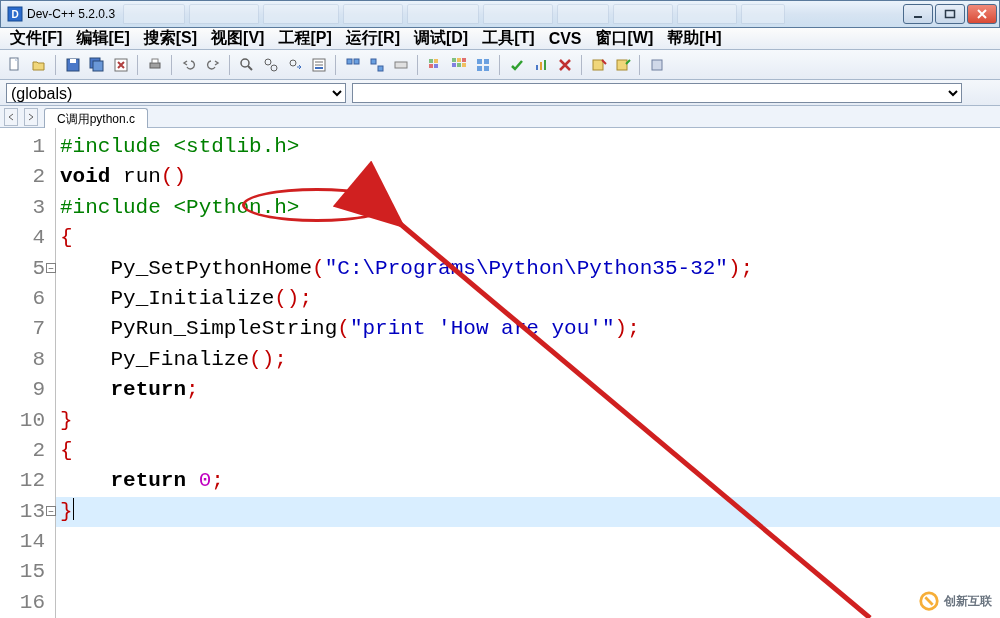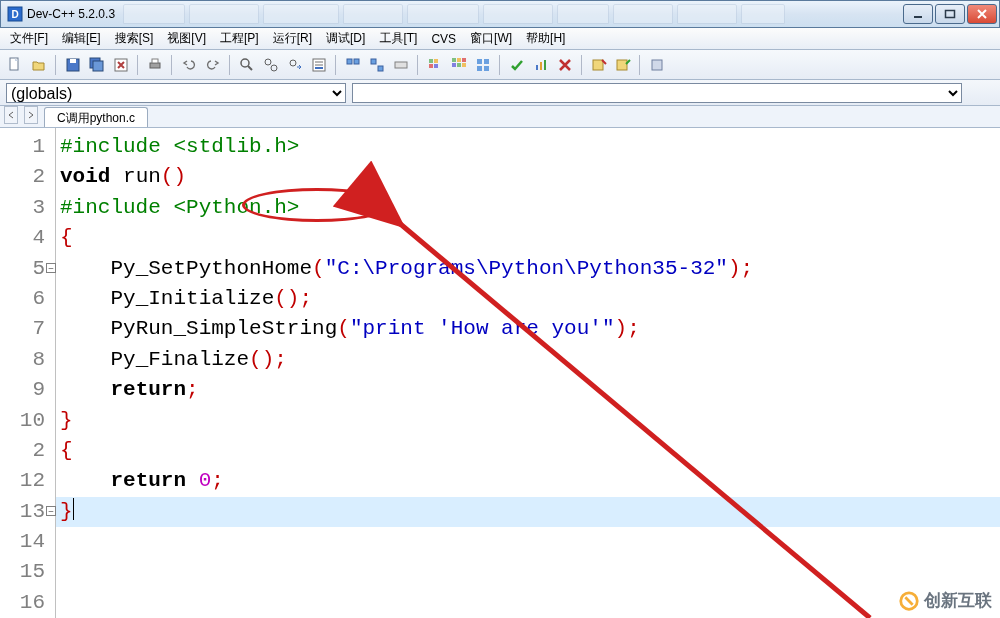--- a/index.html
+++ b/index.html
@@ -12,36 +12,36 @@
 .titlebar .title { flex: 0 0 auto; color: #000; font-size: 12px; padding-right: 8px; }
 .titlebar .ghost-tabs { flex: 1; display: flex; gap: 4px; height: 20px; opacity: .45; }
 .titlebar .ghost-tabs .gt { background: #eef4fa; border: 1px solid #b8c8dc; border-radius: 2px 2px 0 0; height: 20px; }
 .titlebar .win-controls { display: flex; gap: 2px; }
 .titlebar .win-btn { width: 30px; height: 20px; border: 1px solid #4a6a8c; border-radius: 3px; display: flex; align-items: center; justify-content: center; background: linear-gradient(to bottom, #e6eef8, #c8d8ea); }
 .titlebar .win-btn.close { background: linear-gradient(to bottom, #f08a7a, #d84a36); }
 .titlebar .win-btn svg { width: 12px; height: 10px; }
 
 
 .menubar { height: 22px; background: linear-gradient(to bottom, #fcfcfc, #e8eef6); border-bottom: 1px solid #a8b8cc; display: flex; align-items: center; padding: 0 4px; gap: 2px; }
-.menubar .menu-item { padding: 2px 6px; font-size: 12px; color: #000; }
+.menubar .menu-item { padding: 2px 6px; font-size: 16px; color: #000; font-weight: bold; }
 
 
 .toolbar { height: 30px; background: linear-gradient(to bottom, #f6f9fc, #e6ecf5); border-bottom: 1px solid #a8b8cc; display: flex; align-items: center; padding: 2px 4px; gap: 2px; }
 .toolbar .tb-btn { width: 22px; height: 22px; border: 1px solid transparent; display: flex; align-items: center; justify-content: center; }
 .toolbar .sep { width: 2px; height: 20px; border-left: 1px solid #b0b8c8; margin: 0 3px; }
 .toolbar svg { width: 16px; height: 16px; }
 
 
 .combo-row { height: 26px; background: linear-gradient(to bottom, #f4f7fb, #e6ecf5); border-bottom: 1px solid #a8b8cc; display: flex; align-items: center; padding: 2px 6px; gap: 6px; }
 .combo-row select { height: 20px; font-size: 16px; background: #fff; border: 1px solid #7a8aa0; }
 .combo-row .scope { width: 340px; }
 .combo-row .member { flex: 1; max-width: 610px; }
 
 
-.tabs-row { height: 22px; background: #eef3fa; border-bottom: 1px solid #a8b8cc; display: flex; align-items: flex-start; padding-left: 4px; gap: 4px; }
+.tabs-row { height: 22px; background: #eef3fa; border-bottom: 1px solid #a8b8cc; display: flex; align-items: center; padding-left: 4px; gap: 4px; }
 .tabs-row .nav-arrow { width: 14px; height: 18px; border: 1px solid #b0bccc; background: #f0f4fa; display: flex; align-items: center; justify-content: center; margin-right: 2px; }
 .tabs-row .tab { height: 20px; padding: 2px 12px 0 12px; background: #fff; border: 1px solid #9cacc0; border-bottom: none; border-radius: 3px 3px 0 0; font-size: 12px; position: relative; top: 1px; }
 
 
 .editor { background: #fff; height: 490px; display: flex; position: relative; }
 .gutter { width: 56px; background: #fff; border-right: 1px solid #c0c0c0; text-align: right; padding-top: 4px; }
 .gutter .ln { height: 30.4px; font: 400 21px/30.4px Consolas, "Courier New", monospace; color: #808080; padding-right: 10px; position: relative; }
 .gutter .ln .fold { position: absolute; right: -1px; top: 9px; width: 10px; height: 10px; border: 1px solid #808080; background: #fff; font: 9px/8px monospace; text-align: center; color: #606060; }
 .code { flex: 1; padding-top: 4px; overflow: hidden; }
 .code .line { height: 30.4px; font: 400 21px/30.4px Consolas, "Courier New", monospace; white-space: pre; padding-left: 4px; position: relative; }
@@ -59,21 +59,21 @@
 .hl-line { background: #d9eeff; }
 .cursor { display: inline-block; width: 0; height: 22px; border-left: 1px solid #000; vertical-align: -3px; }
 
 
 .annot-ellipse { position: absolute; left: 242px; top: 60px; width: 150px; height: 34px; border: 3px solid #d02020; border-radius: 50%; pointer-events: none; }
 .annot-arrow { position: absolute; left: 0; top: 0; pointer-events: none; }
 
 
 .watermark { position: absolute; right: 8px; bottom: 6px; display: flex; align-items: center; gap: 4px; opacity: .9; }
 .watermark svg { width: 22px; height: 22px; }
-.watermark span { font-size: 17px; color: #5a6572; font-weight: 600; }
+.watermark span { font-size: 12px; color: #5a6572; font-weight: 600; }
 </style>
 </head>
 <body>
 
 <div class="titlebar">
   <span class="app-icon">
     <svg viewBox="0 0 16 16">
         <rect x="1" y="1" width="14" height="14" fill="#2a6bcc" stroke="#164a90"></rect>
         <text x="8" y="12" text-anchor="middle" font-size="10" font-family="Arial" fill="#fff" font-weight="bold">D</text>
       </svg>

